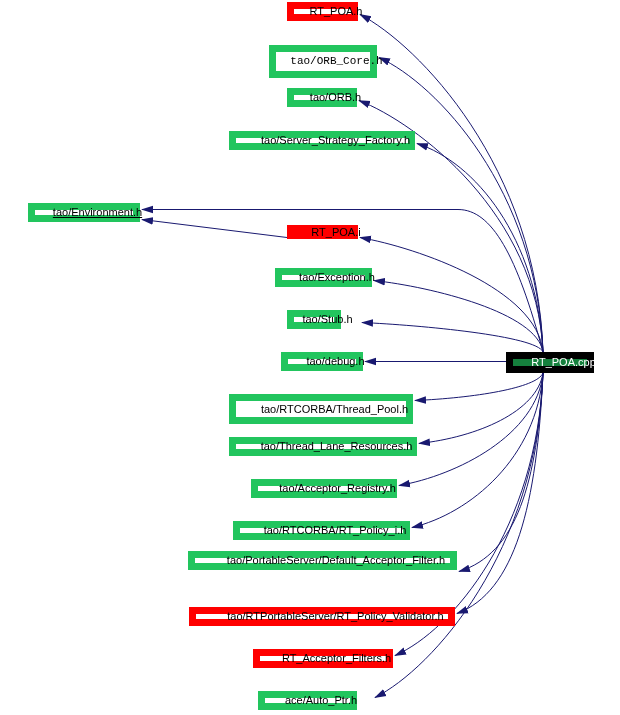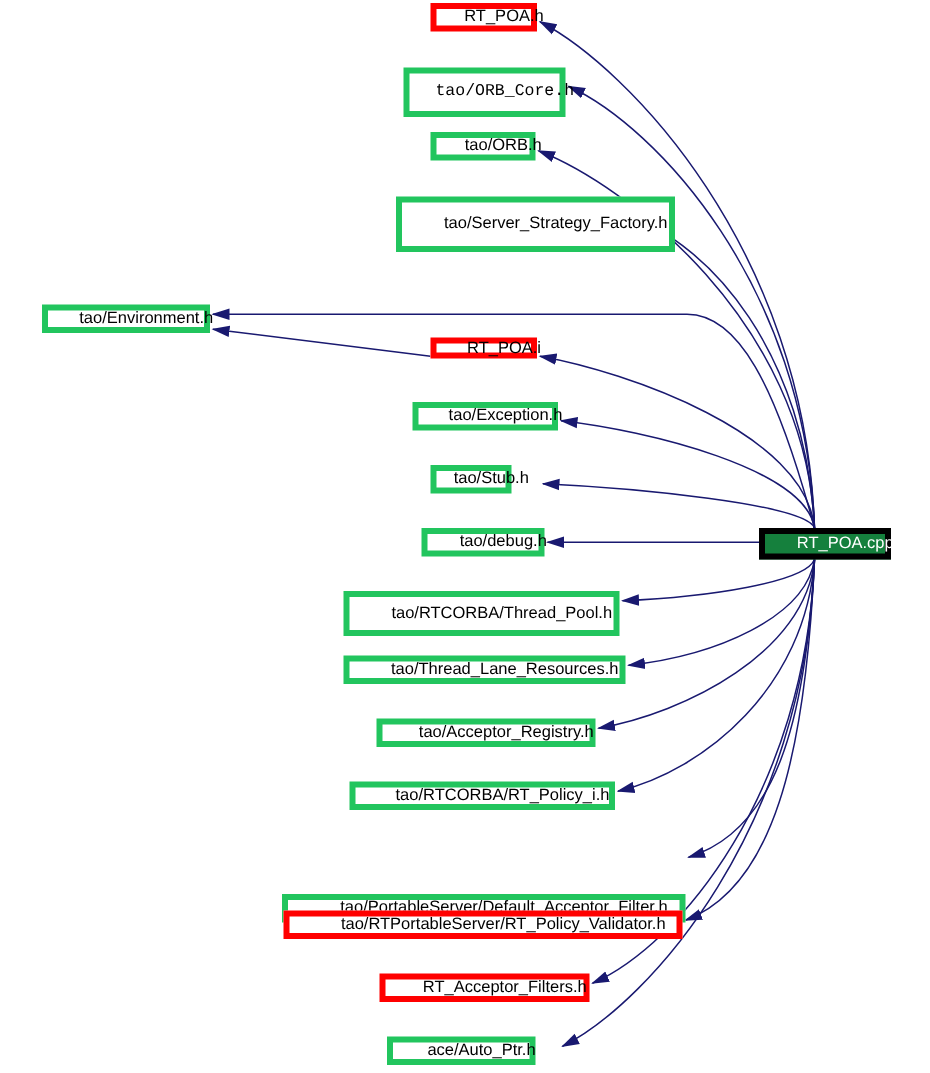--- a/index.html
+++ b/index.html
@@ -25,21 +25,21 @@
     pointer-events: none;
   }
   .edge {
     fill: none;
     stroke: #191970;
     stroke-width: 1;
   }
   .node {
     position: absolute;
     box-sizing: border-box;
-    border: 4px solid #22c55e;
+    border: 7px solid #22c55e;
     background: #ffffff;
     color: #000000;
     font-size: 11px;
     line-height: 1;
     display: flex;
     align-items: center;
     justify-content: center;
     white-space: nowrap;
     cursor: pointer;
     padding-left: 27px;
@@ -82,29 +82,29 @@
         <path d="M543,373 C537,482.175 517,553.635 459,571.5" class="edge" marker-end="url(#arrow)"></path>
         <path d="M543,373 C537,505.275 515,591.855 457,613.5" class="edge" marker-end="url(#arrow)"></path>
         <path d="M543,373 C537,528.375 453,630.075 395,655.5" class="edge" marker-end="url(#arrow)"></path>
         <path d="M543,373 C537,551.475 433,668.295 375,697.5" class="edge" marker-end="url(#arrow)"></path>
       </g>
   </svg>
   <div id="node-layer">
       <div class="node red" style="left: 287px; top: 2px; width: 71px; height: 19px;">RT_POA.h</div>
       <div class="node" style="left: 269px; top: 45px; width: 108px; height: 33px; font-family: Liberation Mono, monospace;">tao/ORB_Core.h</div>
       <div class="node" style="left: 287px; top: 88px; width: 70px; height: 19px;">tao/ORB.h</div>
-      <div class="node" style="left: 229px; top: 131px; width: 186px; height: 37px; margin-left: 35px;">tao/Server_Strategy_Factory.h</div>
-      <div class="node" style="left: 28px; top: 203px; width: 112px; height: 19px;">tao/Environment.h</div>
+      <div class="node" style="left: 229px; top: 131px; width: 186px; height: 19px;">tao/Server_Strategy_Factory.h</div>
+      <div class="node" style="left: 28px; top: 203px; width: 112px; height: 19px; text-decoration: underline;">tao/Environment.h</div>
       <div class="node red" style="left: 287px; top: 225px; width: 71px; height: 14px;">RT_POA.i</div>
       <div class="node" style="left: 275px; top: 268px; width: 97px; height: 19px;">tao/Exception.h</div>
       <div class="node" style="left: 287px; top: 310px; width: 54px; height: 19px;">tao/Stub.h</div>
       <div class="node" style="left: 281px; top: 352px; width: 82px; height: 19px;">tao/debug.h</div>
       <div class="node" style="left: 229px; top: 394px; width: 184px; height: 30px;">tao/RTCORBA/Thread_Pool.h</div>
       <div class="node" style="left: 229px; top: 437px; width: 188px; height: 19px; text-align: center;">tao/Thread_Lane_Resources.h</div>
       <div class="node" style="left: 251px; top: 479px; width: 146px; height: 19px;">tao/Acceptor_Registry.h</div>
       <div class="node" style="left: 233px; top: 521px; width: 177px; height: 19px;">tao/RTCORBA/RT_Policy_i.h</div>
-      <div class="node" style="left: 188px; top: 596px; width: 269px; height: 19px;">tao/PortableServer/Default_Acceptor_Filter.h</div>
+      <div class="node" style="left: 188px; top: 551px; width: 269px; height: 19px;">tao/PortableServer/Default_Acceptor_Filter.h</div>
       <div class="node red" style="left: 189px; top: 607px; width: 266px; height: 19px;">tao/RTPortableServer/RT_Policy_Validator.h</div>
       <div class="node red" style="left: 253px; top: 649px; width: 140px; height: 19px;">RT_Acceptor_Filters.h</div>
       <div class="node" style="left: 258px; top: 691px; width: 99px; height: 19px;">ace/Auto_Ptr.h</div>
       <div class="node main" style="left: 506px; top: 352px; width: 88px; height: 21px;">RT_POA.cpp</div>
     </div>
 </div>
 
 </body></html>

